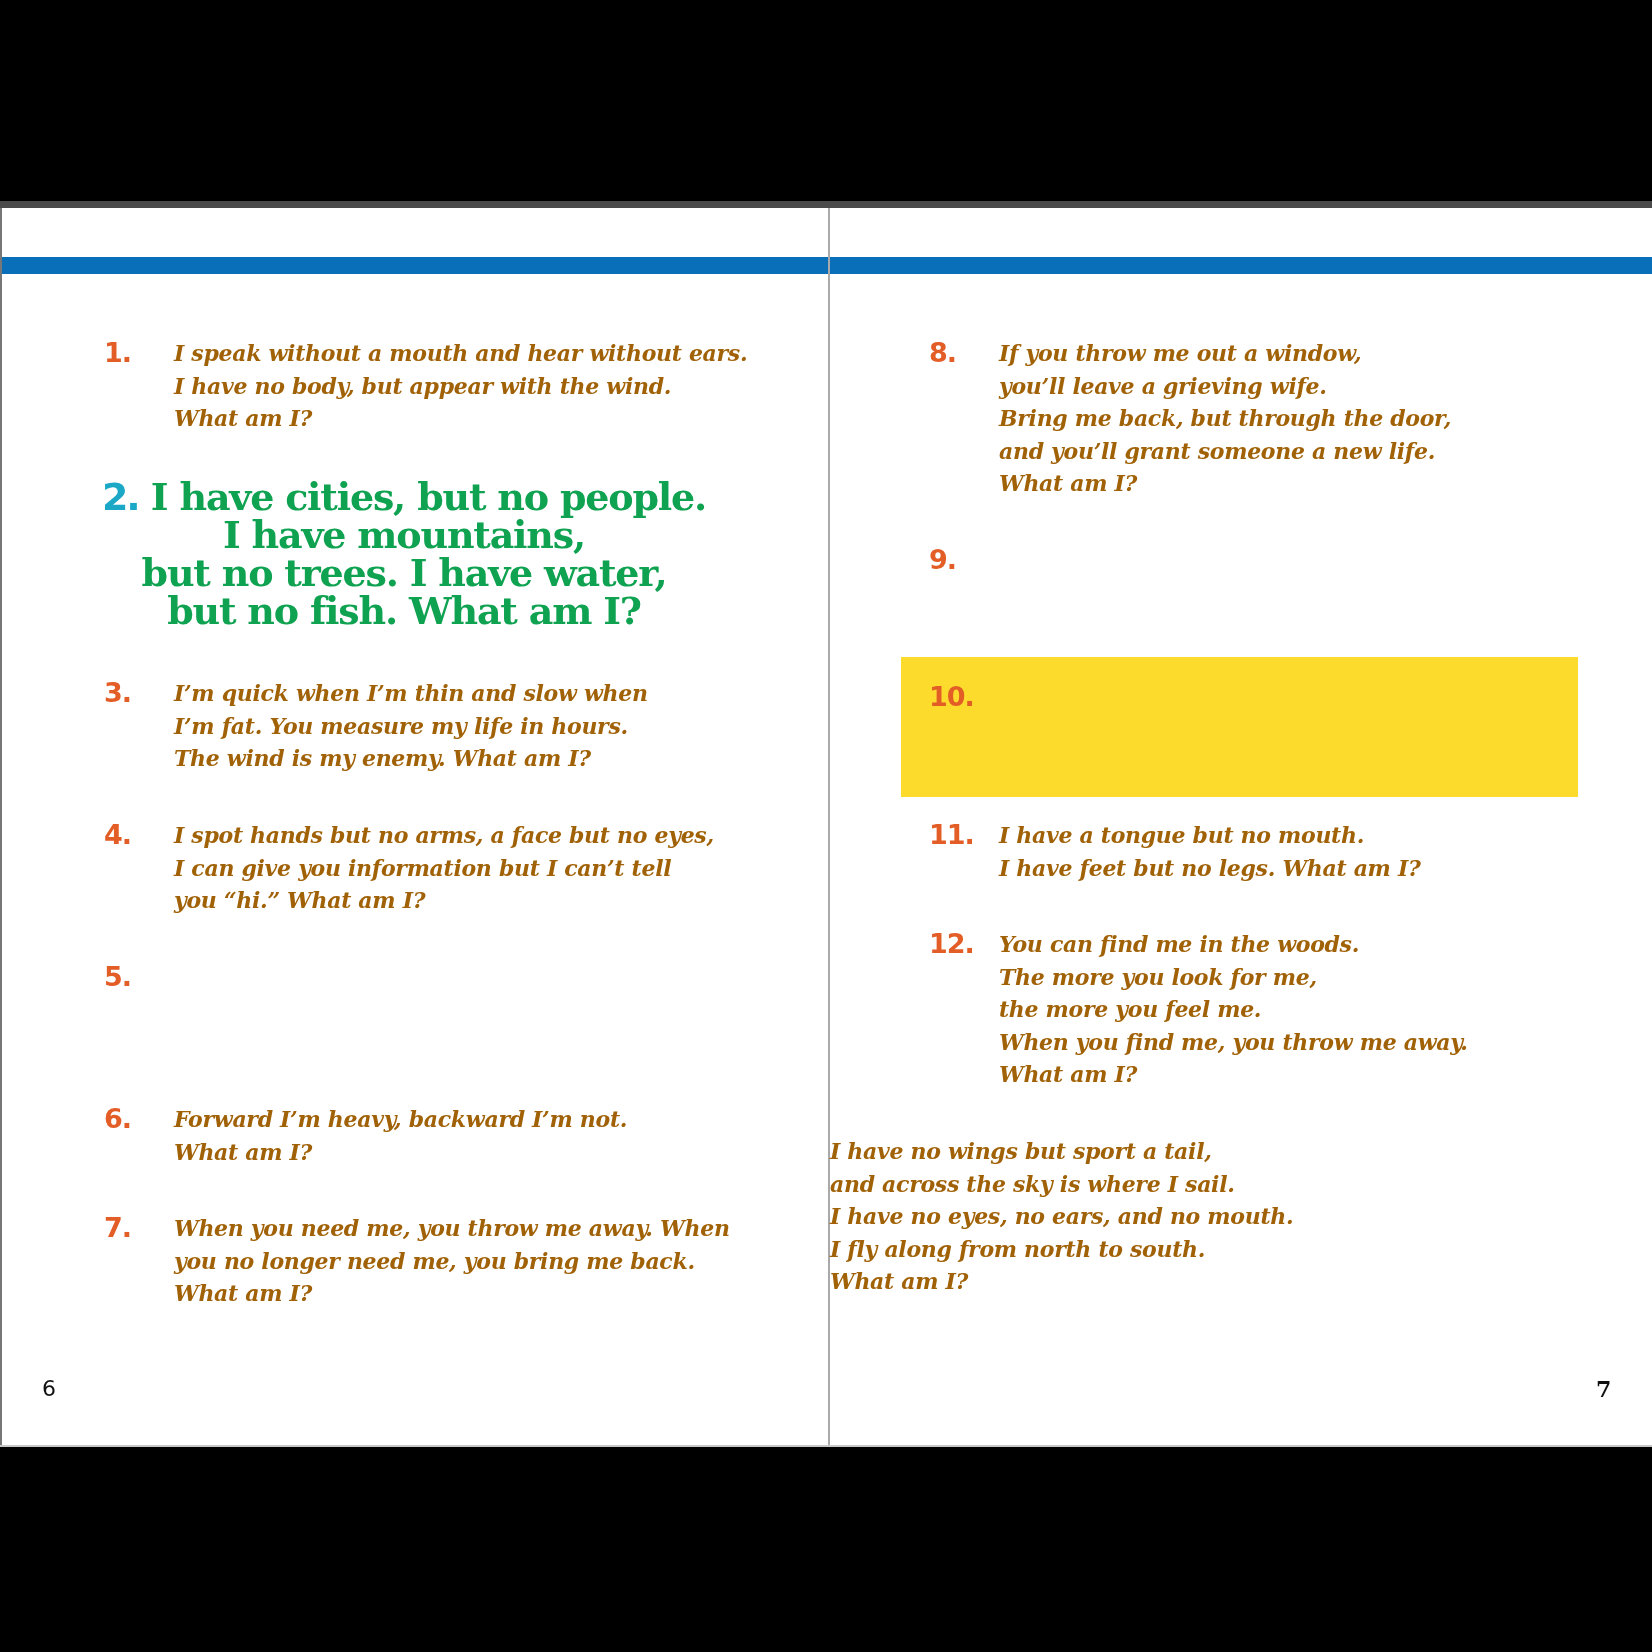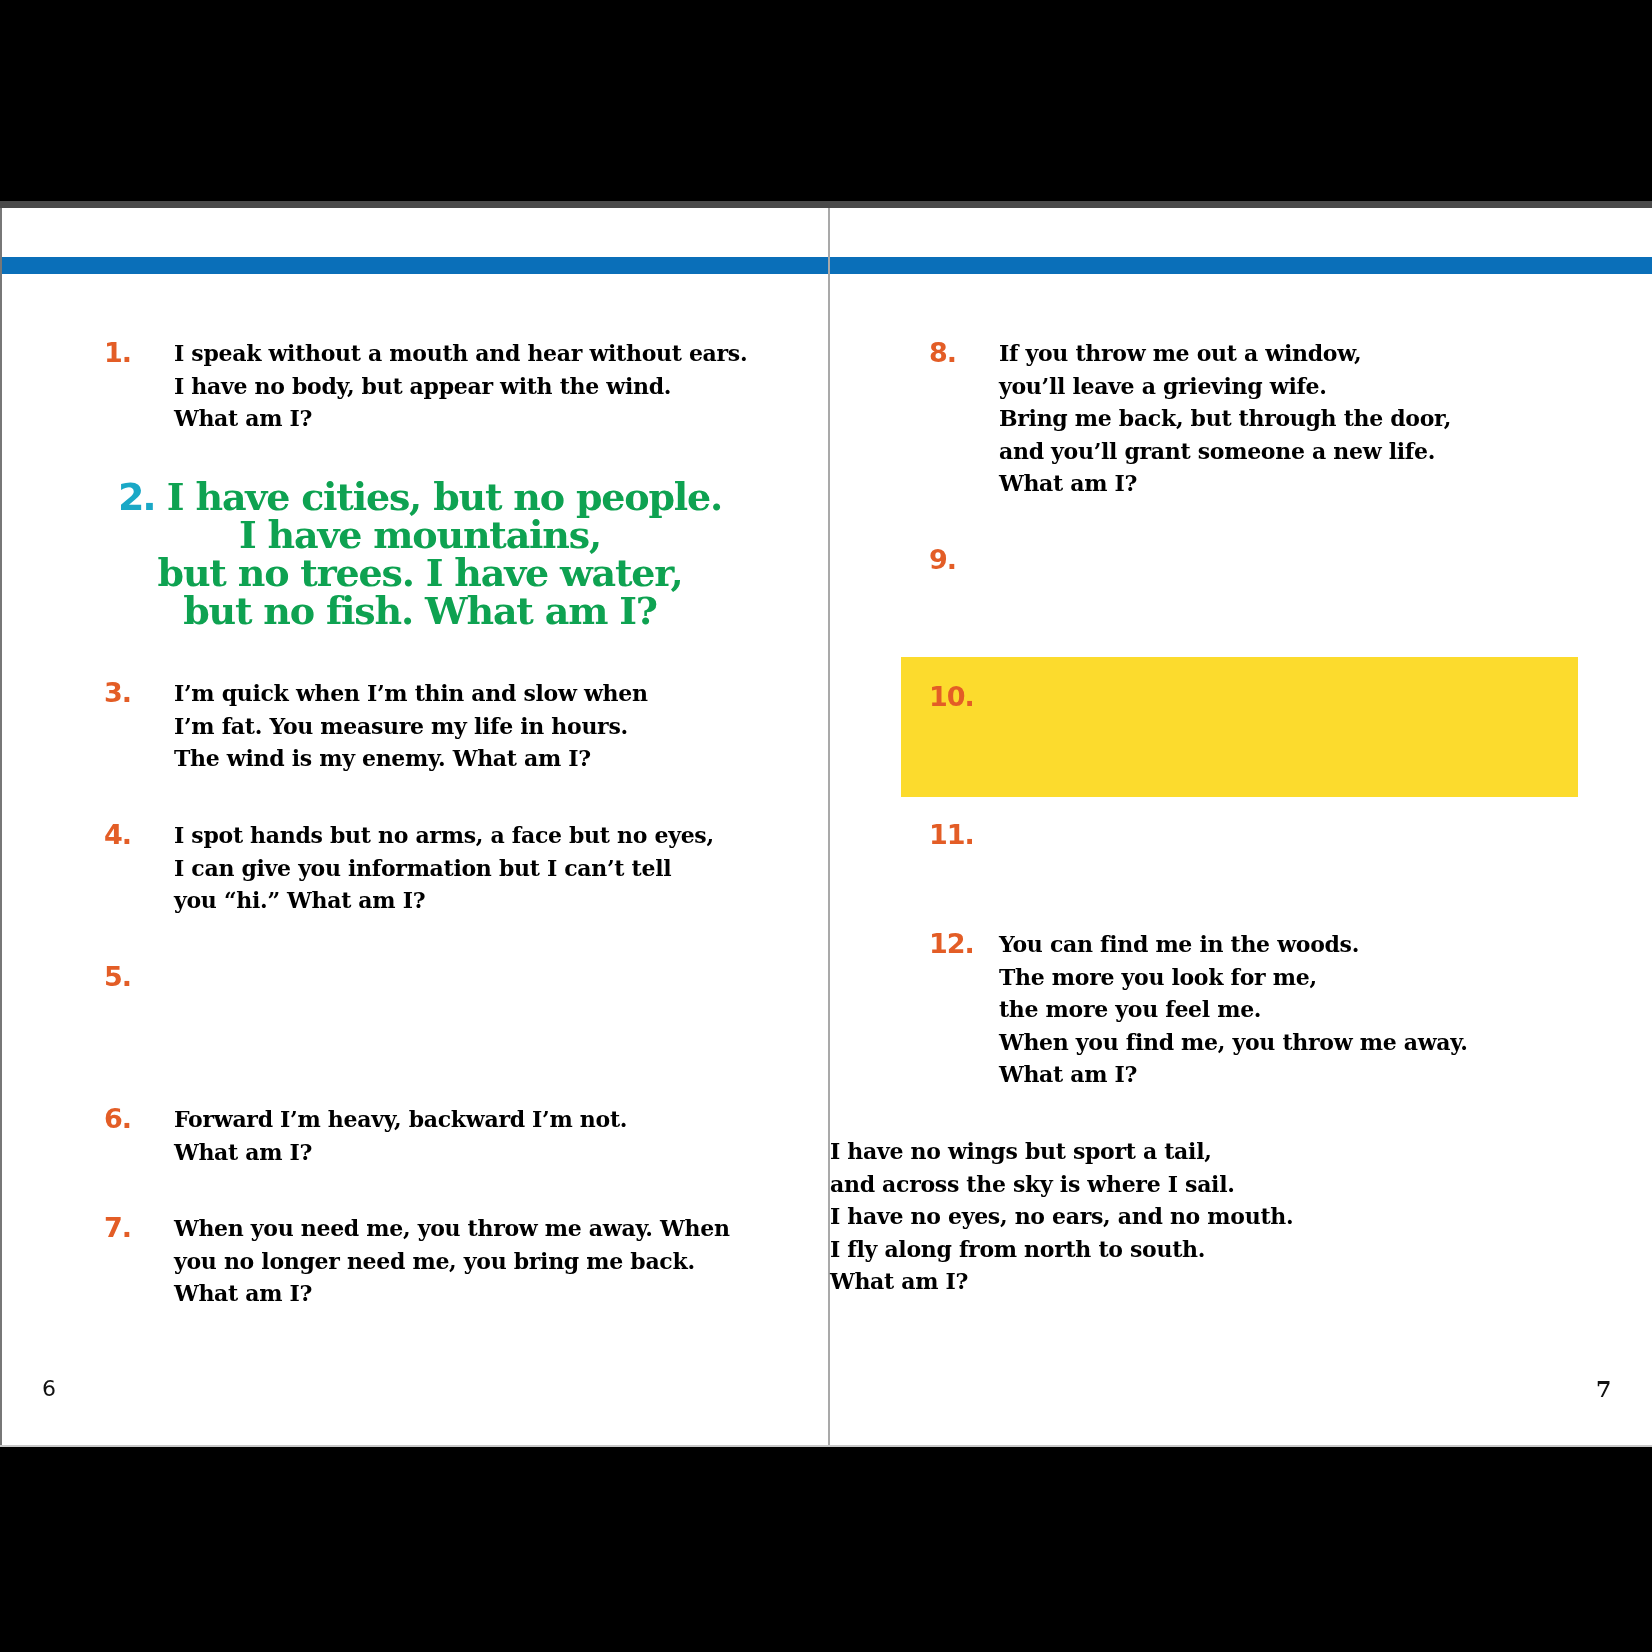--- a/index.html
+++ b/index.html
@@ -10,26 +10,26 @@
   .blue-bar { position:absolute; left:0; top:49px; width:1652px; height:17px; background:#0a6fb9; }
   .gutter { position:absolute; left:828px; top:0; width:2px; height:100%; background:#a9a9a9; }
   .edge-left { position:absolute; left:0; top:0; width:2px; height:100%; background:#777; }
   .page { position:absolute; top:0; height:100%; }
   .page.left { left:0; width:828px; }
   .page.right { left:830px; width:822px; }
 
   .riddle { position:absolute; display:flex; }
   .num { font-family:"DejaVu Sans", sans-serif; font-weight:bold; color:#e35d26; font-size:27px;
          letter-spacing:-1px; line-height:32px; }
-  .text { font-size:22px; line-height:32.5px; color:#000000; font-weight:bold; white-space:pre-line;
-          letter-spacing:-0.3px; }
+  .text { font-size:22px; line-height:32.5px; color:#a16207; font-weight:bold; white-space:pre-line;
+          letter-spacing:-0.3px;font-style:italic; }
   .left .riddle .num { width:70px; margin-left:104px; }
   .right .riddle .num { width:70px; margin-left:99px; }
 
-  .featured { position:absolute; left:100px; top:270px; width:640px; text-align:center;
+  .featured { position:absolute; left:84px; top:270px; width:640px; text-align:center;
               font-family:"DejaVu Serif", serif; font-weight:bold; color:#0ea251;
               font-size:38px; line-height:38px; letter-spacing:-1.2px; }
   .featured .fnum { font-family:"DejaVu Sans", sans-serif; color:#1aa8c6; letter-spacing:-2px; }
 
   .highlight { position:absolute; left:71px; top:449px; width:677px; height:140px; background:#fcdb2d; }
 
   .page-num { position:absolute; top:1168px; font-size:22px; color:#111; }
   .left .page-num { left:42px; font-family:"DejaVu Sans", sans-serif; }
   .right .page-num { left:766px; font-family:"DejaVu Serif", serif; font-weight:bold; }
 </style>
@@ -98,20 +98,22 @@
 What am I?</div>
     </div>
     <div class="riddle" style="top:336px">
       <div class="num">9.</div>
     </div>
     <div class="riddle" style="top:473px">
       <div class="num">10.</div>
     </div>
     <div class="riddle" style="top:611px">
       <div class="num">11.</div>
+      <div class="text">I have a tongue but no mouth.
+I have feet but no legs. What am I?</div>
     </div>
     <div class="riddle" style="top:720px">
       <div class="num">12.</div>
       <div class="text">You can find me in the woods.
 The more you look for me,
 the more you feel me.
 When you find me, you throw me away.
 What am I?</div>
     </div>
     <div class="riddle" style="top:927px">

